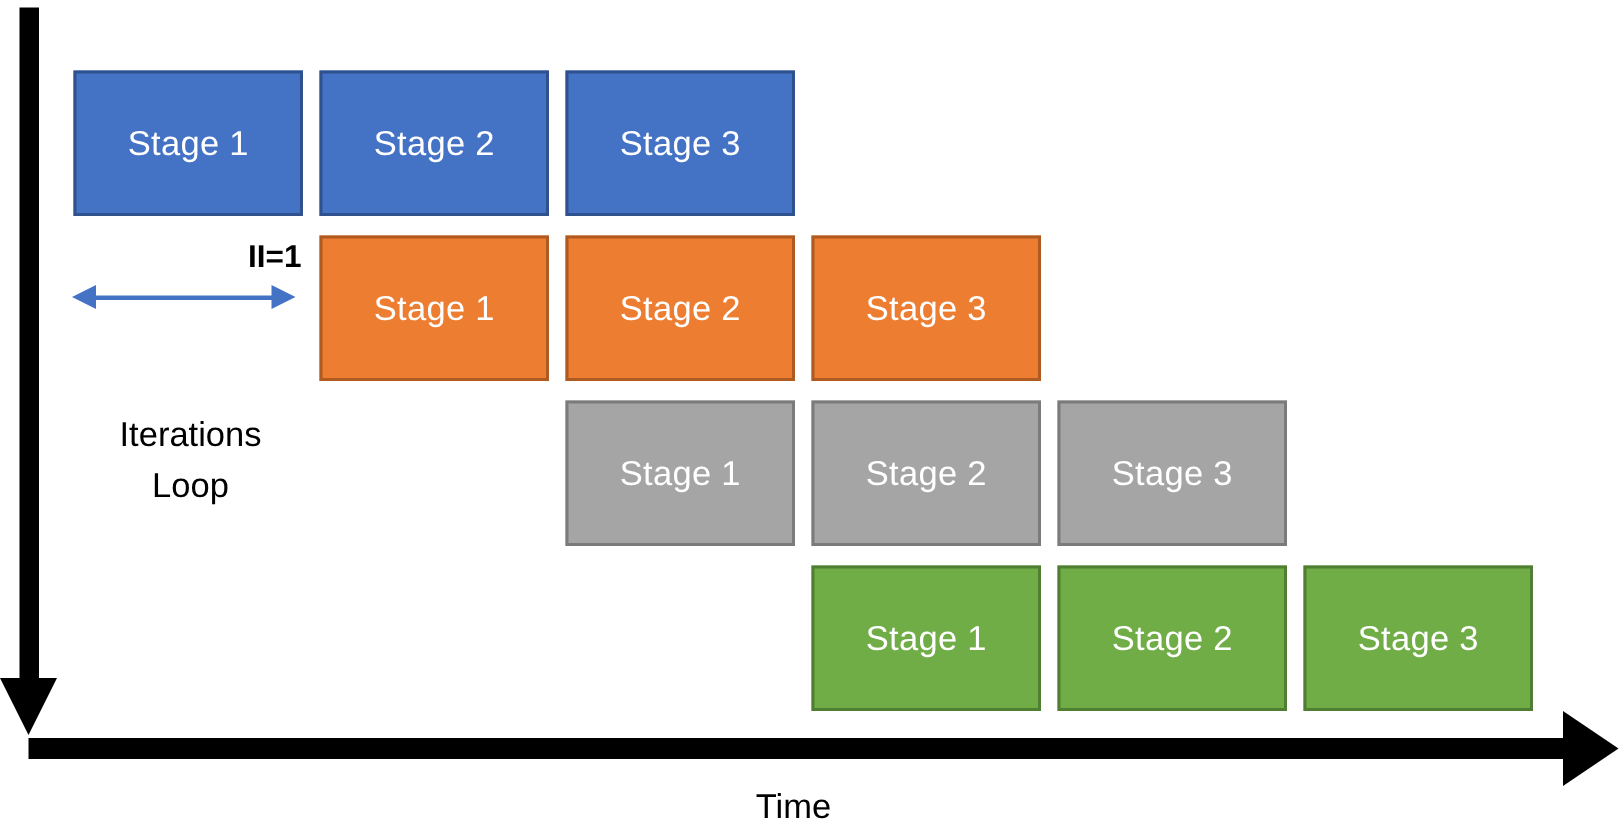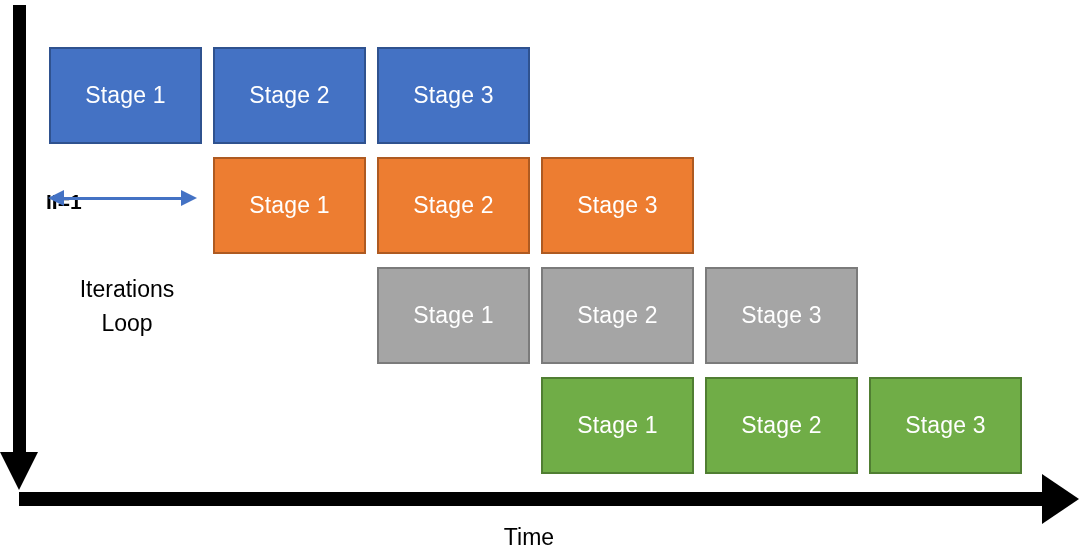--- a/index.html
+++ b/index.html
@@ -89,26 +89,25 @@
     left: 46px;
     top: 160px;
     width: 155px;
     height: 50px;
   }
   #ii-label {
     position: absolute;
     left: 0;
     top: 0;
     width: 155px;
-    text-align: left;
+    text-align: right;
     font-size: 21px;
     font-weight: bold;
     color: #000000;
     font-family: "Liberation Sans", sans-serif;
-    margin-top: 30px;
   }
   #ii-line {
     position: absolute;
     left: 16px;
     top: 37px;
     width: 122px;
     height: 3px;
     background: #4472C4;
   }
   #ii-head-left {

